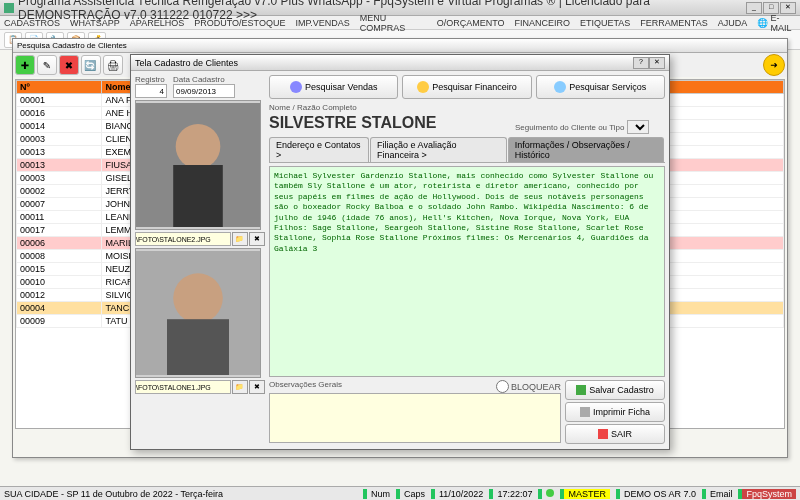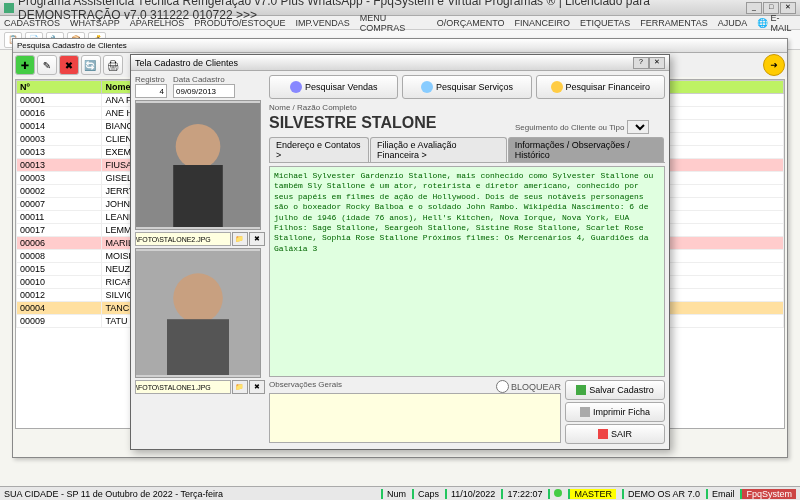--- a/index.html
+++ b/index.html
@@ -15,21 +15,21 @@
 .toolbar{background:#f8f8f8;height:20px;display:flex;align-items:center;padding:0 4px;gap:3px;border-bottom:1px solid #ccc}
 .tbtn{width:18px;height:16px;border:1px solid #ccc;background:#fff;border-radius:2px;cursor:pointer;display:flex;align-items:center;justify-content:center;font-size:8px}
 .search-window{position:absolute;top:38px;left:12px;width:776px;height:420px;background:#f5f5f0;border:1px solid #888;box-shadow:2px 2px 4px rgba(0,0,0,0.2)}
 .search-title{background:linear-gradient(#fff,#e0e0e0);height:14px;padding:0 4px;font-size:8px;display:flex;align-items:center;border-bottom:1px solid #aaa}
 .search-toolbar{height:24px;display:flex;align-items:center;padding:2px;gap:2px;background:#f0f0f0}
 .stbtn{width:20px;height:20px;border:1px solid #bbb;background:linear-gradient(#fff,#eee);border-radius:3px;cursor:pointer;display:flex;align-items:center;justify-content:center;font-size:10px}
 .stbtn.green{background:#4c4}
 .stbtn.red{background:#e44}
 .grid{height:350px;overflow:auto;background:#fff;border:1px solid #aaa;margin:2px}
 .grid table{width:100%;border-collapse:collapse;font-size:8px}
-.grid th{background:#bef264;border:1px solid #ccc;padding:1px 3px;text-align:left;position:sticky;top:0}
+.grid th{background:#f97316;border:1px solid #ccc;padding:1px 3px;text-align:left;position:sticky;top:0}
 .grid td{border:1px solid #eee;padding:1px 3px;white-space:nowrap}
 .grid tr.sel{background:#ffe0a0}
 .grid tr.hl{background:#ffcccc}
 .client-dialog{position:absolute;top:54px;left:130px;width:540px;height:396px;background:#f0f0f0;border:1px solid #666;box-shadow:3px 3px 8px rgba(0,0,0,0.3);z-index:10}
 .dlg-title{background:linear-gradient(#fff,#d8d8d8);height:16px;display:flex;align-items:center;padding:0 4px;font-size:9px;border-bottom:1px solid #aaa}
 .dlg-title span:first-child{flex:1}
 .dlg-body{padding:4px;display:flex;gap:4px;height:378px}
 .dlg-left{width:130px;display:flex;flex-direction:column;gap:2px}
 .dlg-row{display:flex;gap:6px;align-items:center;font-size:8px}
 .dlg-row label{display:block;font-size:8px;color:#555}
@@ -53,21 +53,21 @@
 .info-area{flex:1;background:#e0ffe0;border:1px solid #aaa;padding:4px;font-size:8px;font-family:'Courier New',monospace;color:#060;line-height:1.3;overflow:auto}
 .obs-section{display:flex;gap:4px}
 .obs-left{flex:1}
 .obs-left label{font-size:8px;color:#555}
 .obs-left textarea{width:100%;height:50px;border:1px solid #aaa;background:#ffffe0;font-size:8px;resize:none}
 .obs-right{width:100px;display:flex;flex-direction:column;gap:2px}
 .block-chk{font-size:8px;display:flex;align-items:center;gap:2px}
 .sbtn{height:20px;border:1px solid #aaa;background:linear-gradient(#fff,#e8e8e8);border-radius:3px;font-size:8px;cursor:pointer;display:flex;align-items:center;justify-content:center;gap:3px}
 .sbtn .ic{width:10px;height:10px}
 .statusbar{position:absolute;bottom:0;left:0;right:0;height:14px;background:#e8e8e8;border-top:1px solid #aaa;display:flex;align-items:center;font-size:8px;padding:0 4px;gap:6px}
-.statusbar .sp{border-left:2px solid #22c55e;padding-left:4px}
+.statusbar .sp{border-left:4px solid #22c55e;padding-left:4px}
 .statusbar .master{background:#ff0;padding:0 4px}
 .arrow-btn{width:22px;height:22px;border-radius:50%;background:#ffcc00;border:1px solid #cc9900;display:flex;align-items:center;justify-content:center;cursor:pointer;margin-left:auto}
 </style>
 </head>
 <body>
 
 <div class="titlebar">
   <div class="icon"></div>
   <div class="title">Programa Assistência Técnica Refrigeração v7.0 Plus WhatsApp - FpqSystem e Virtual Programas ® | Licenciado para DEMONSTRAÇÃO v7.0 311222 010722 &gt;&gt;&gt;</div>
   <div class="winbtns">
@@ -268,26 +268,26 @@
         <button>✖</button>
       </div>
     </div>
     <div class="dlg-right">
       <div class="action-btns">
         <button class="abtn">
             <span class="ic" style="background:#88f"></span>
             <span>Pesquisar Vendas</span>
           </button>
         <button class="abtn">
+            <span class="ic" style="background:#fc4"></span>
+            <span>Pesquisar Financeiro</span>
+          </button>
+        <button class="abtn">
             <span class="ic" style="background:#8cf"></span>
             <span>Pesquisar Serviços</span>
-          </button>
-        <button class="abtn">
-            <span class="ic" style="background:#fc4"></span>
-            <span>Pesquisar Financeiro</span>
           </button>
       </div>
       <div class="seg-row">
         <div class="name-section" style="flex:1">
           <label>Nome / Razão Completo</label>
           <div class="name-val">SILVESTRE STALONE</div>
         </div>
         <div style="width:150px">
           <label style="font-size:8px;color:#555">Seguimento do Cliente ou Tipo</label>
           <select></select>

